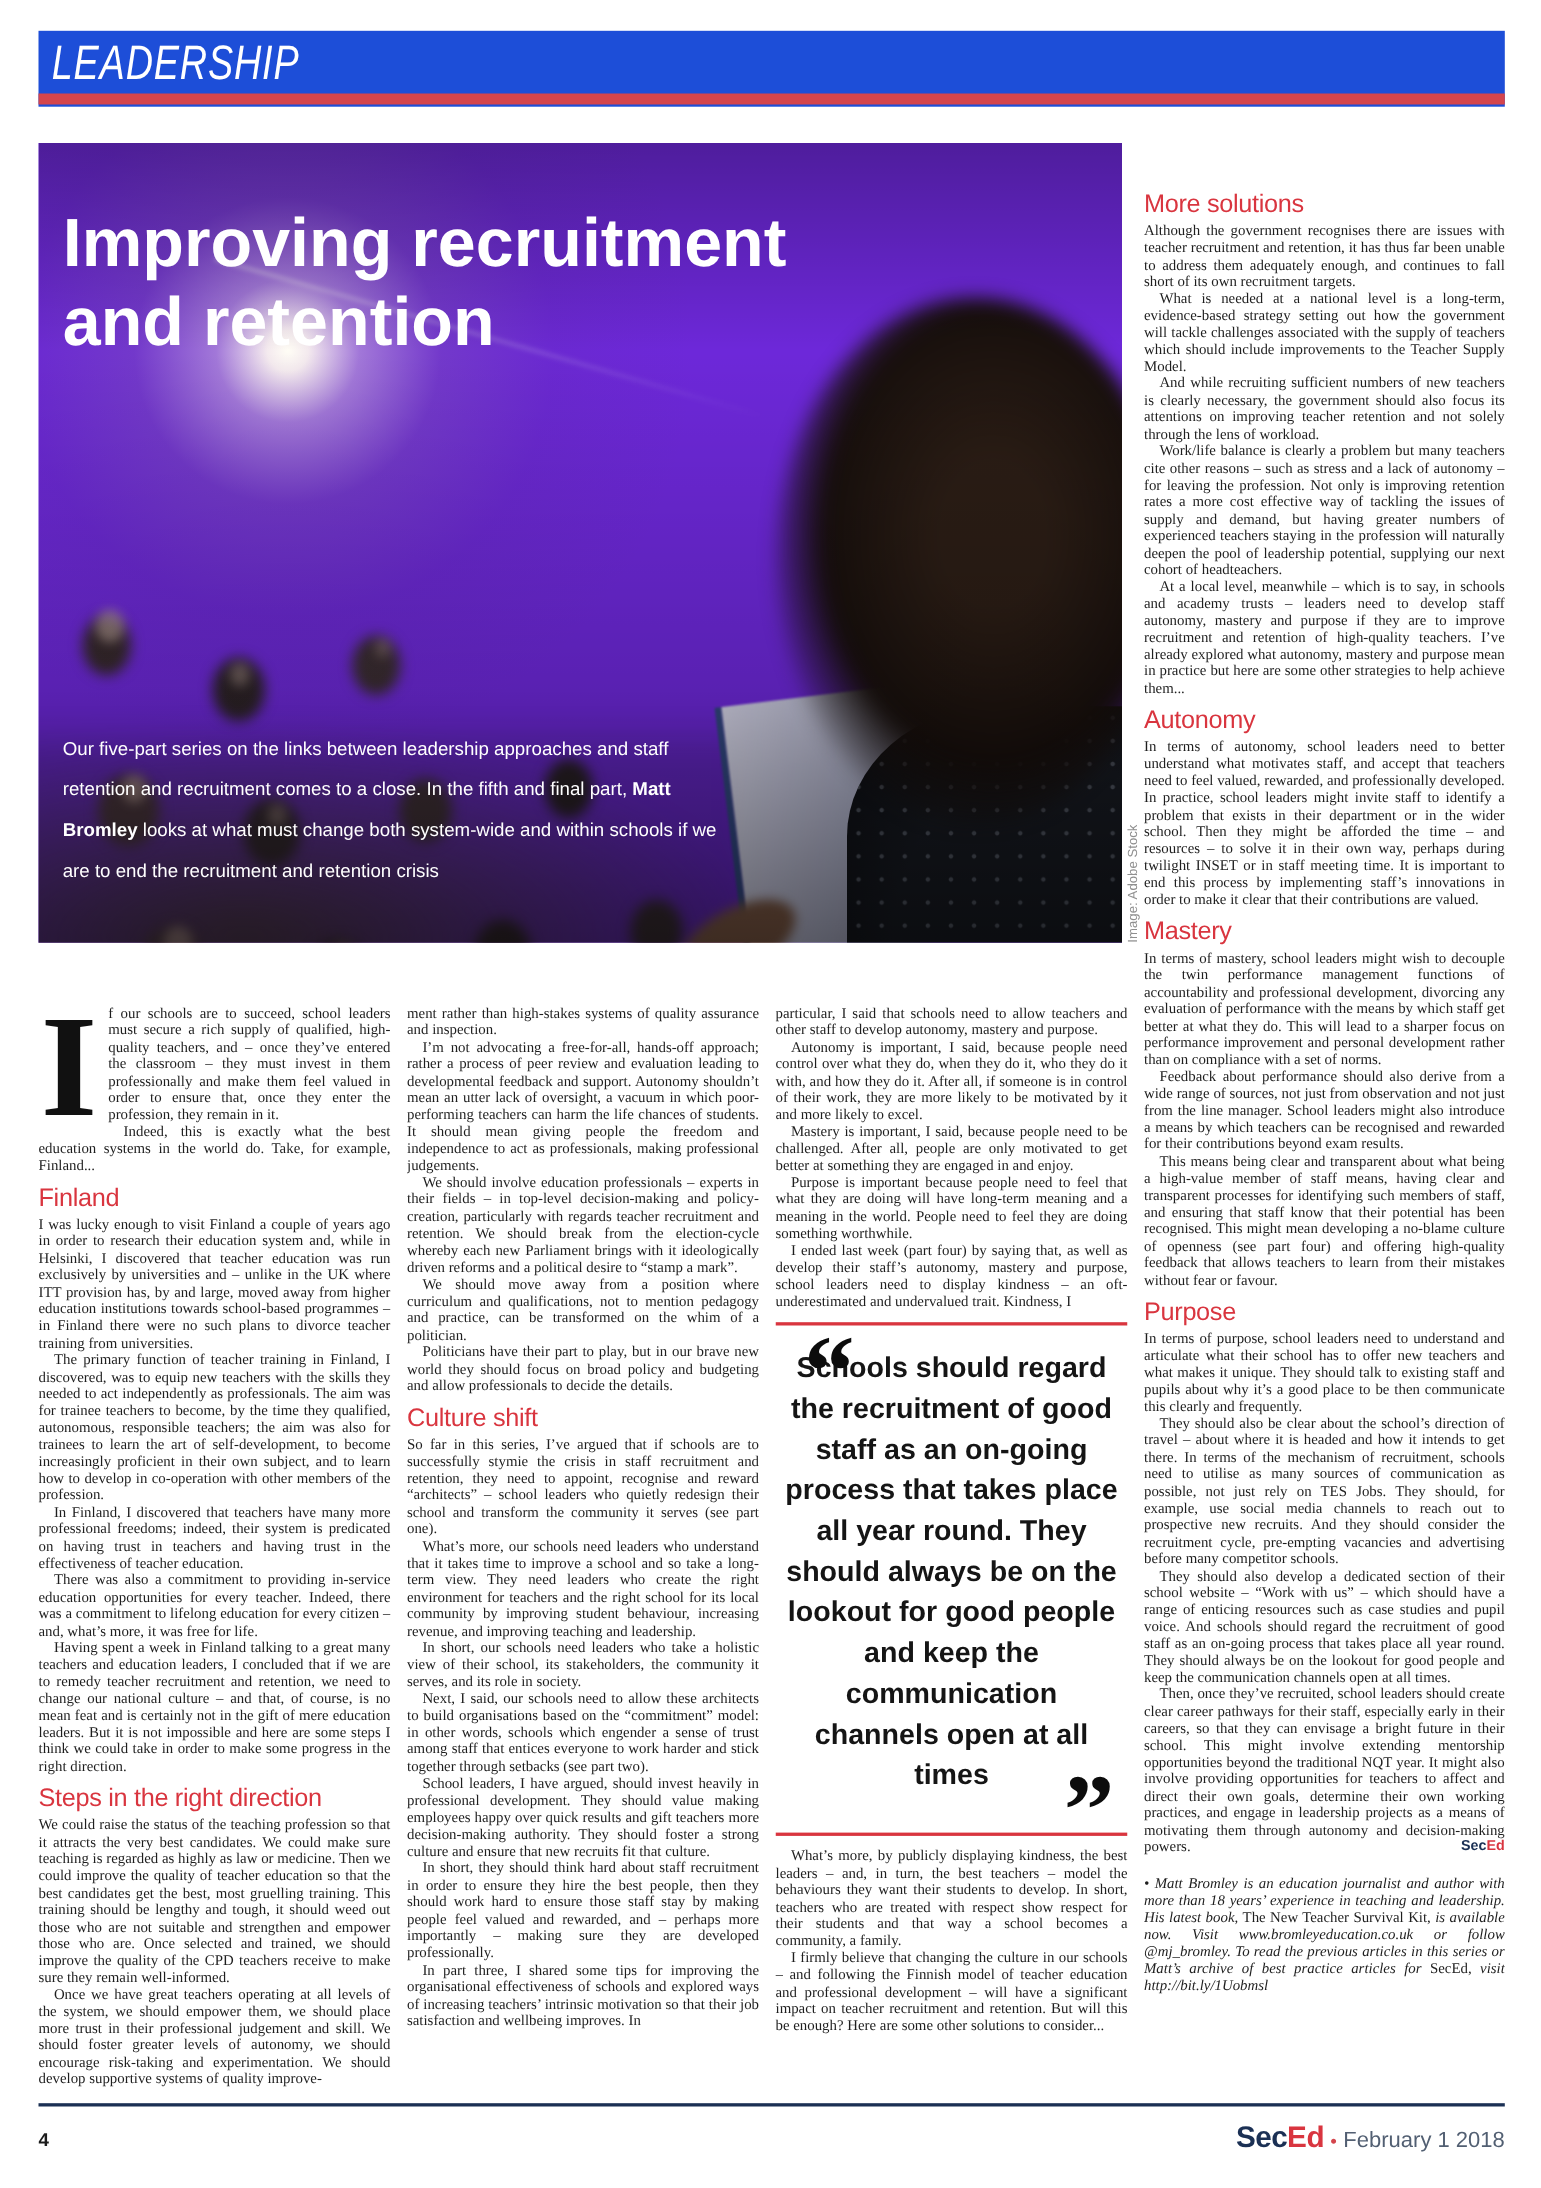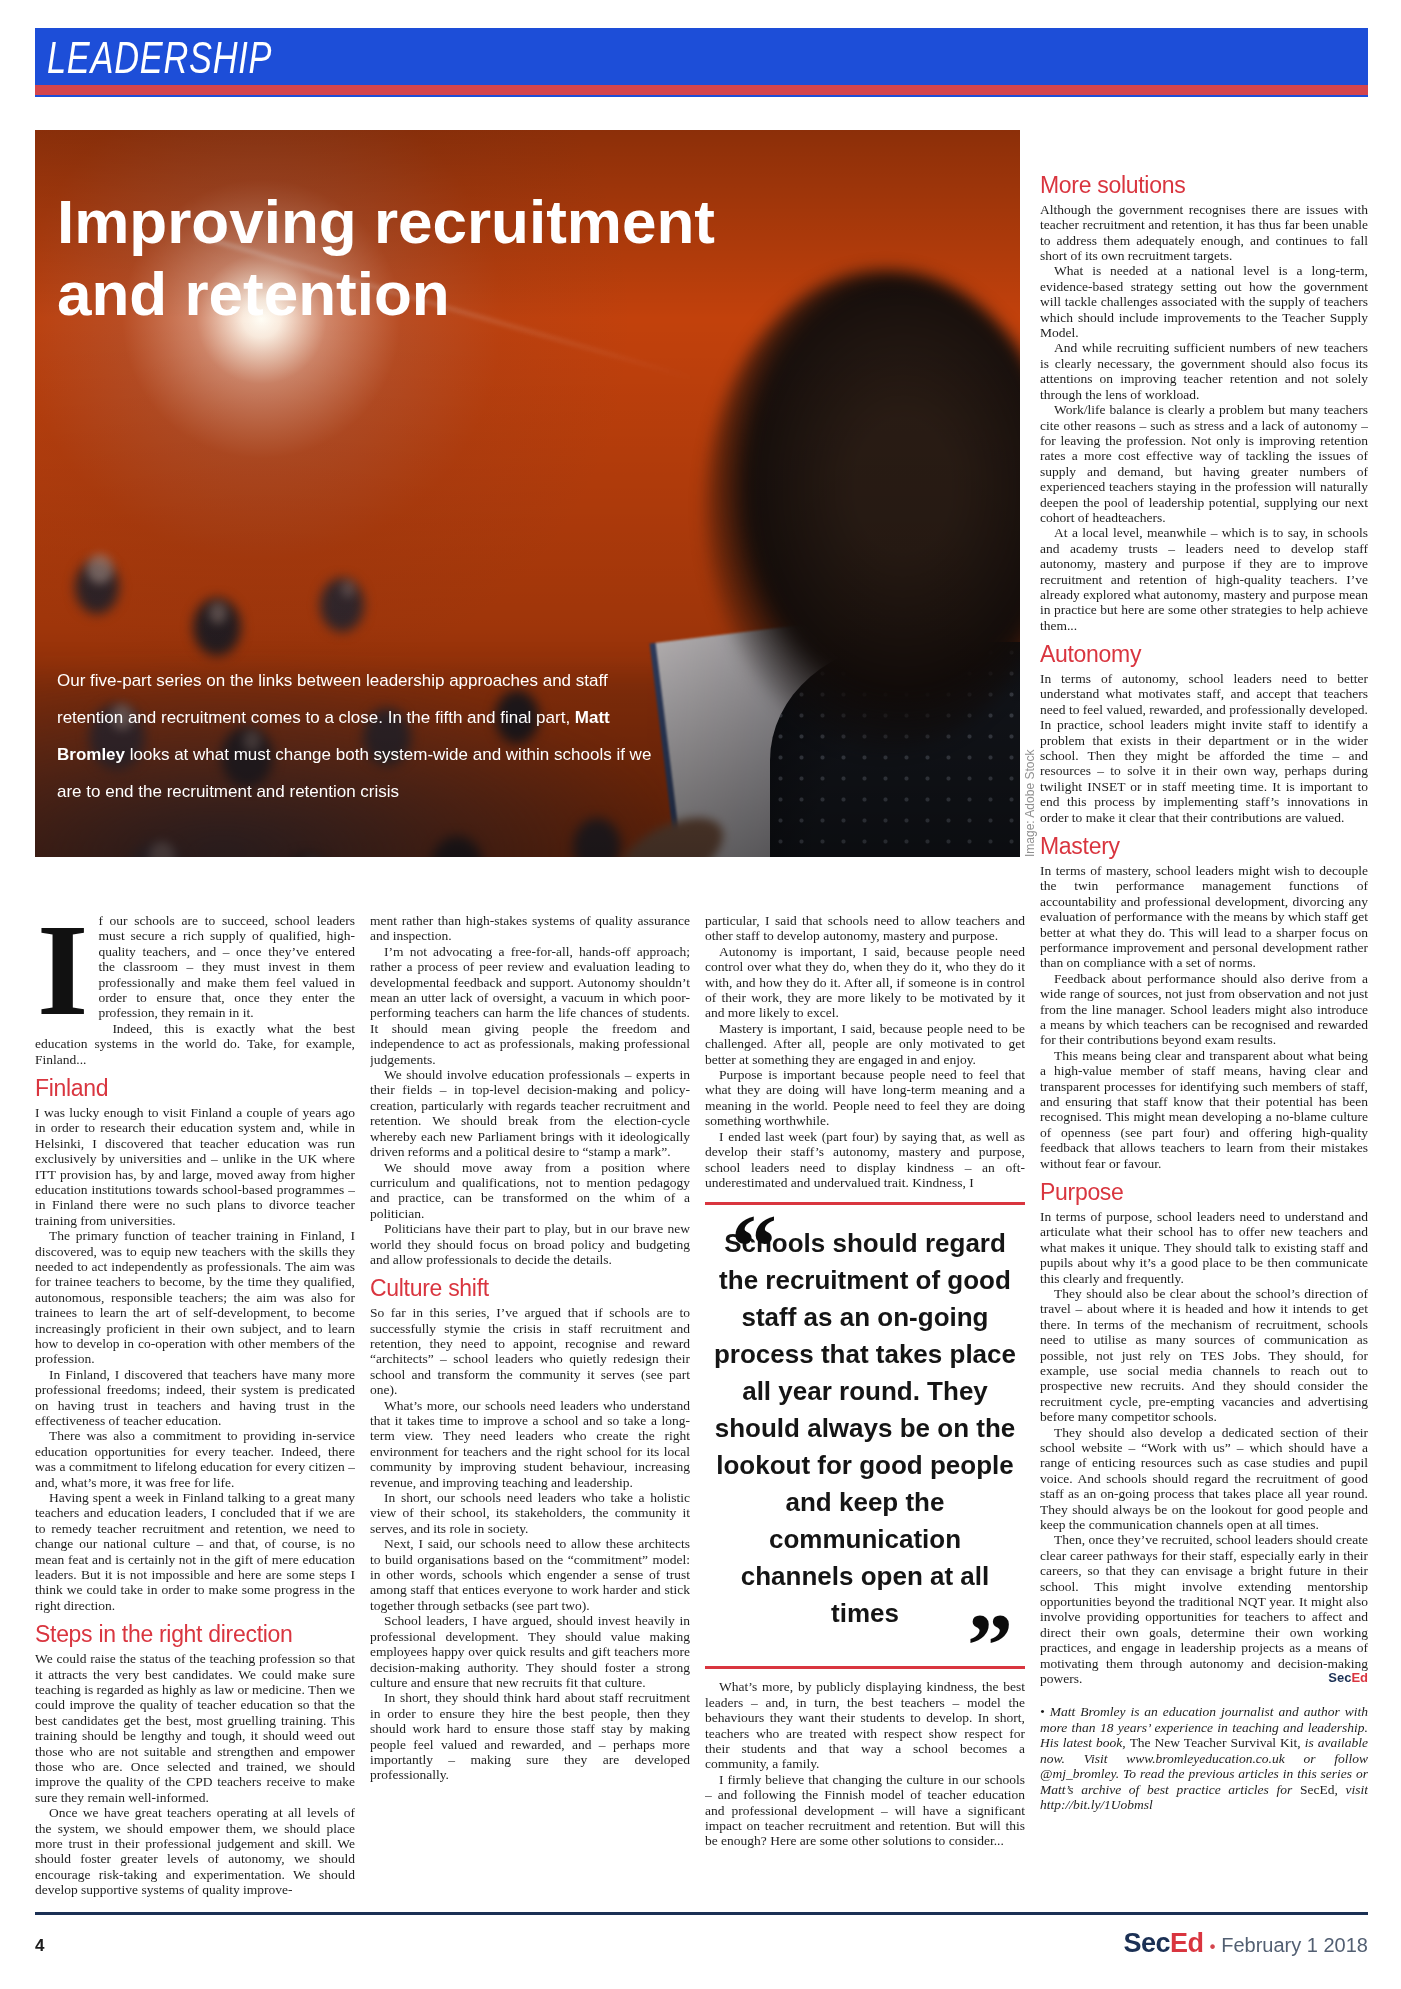--- a/index.html
+++ b/index.html
@@ -7,21 +7,21 @@
         font-family:"Liberation Serif",serif;}
 
   
   .masthead{position:absolute;left:35px;top:28px;width:1333px;height:69px;background:#1d4ed8;font-style:italic;}
   .masthead-text{position:absolute;left:12px;top:5px;color:#fff;
         font-family:"Liberation Sans",sans-serif;font-size:44px;font-weight:400;
         transform:scaleX(.78);transform-origin:left center;letter-spacing:1px;}
   .masthead-accent{position:absolute;left:35px;top:85px;width:1333px;height:10px;background:#d4454d;}
 
   
-  .hero{position:absolute;left:35px;top:130px;width:985px;height:727px;background:#c2410c;overflow:hidden;}
+  .hero{position:absolute;left:35px;top:130px;width:985px;height:727px;background:#6d28d9;overflow:hidden;}
   .hero *{pointer-events:none;}
   .crowdmass{position:absolute;left:-30px;top:540px;width:680px;height:330px;
         background:radial-gradient(ellipse at 32% 55%,rgba(70,54,60,.95),rgba(22,17,19,.15) 72%);filter:blur(14px);}
   .heads{position:absolute;left:40px;top:430px;width:44px;height:54px;border-radius:50%;
         background:#36282c;filter:blur(6px);
         box-shadow:120px 40px 0 2px #2c2226,245px 18px 0 0 #3a2c31,20px 150px 0 6px #443238,
         150px 170px 0 4px #30262b,290px 150px 0 2px #3c2e33,420px 130px 0 0 #271f23,
         60px 290px 0 8px #4a383f,210px 300px 0 6px #382b30,360px 280px 0 4px #2e2428,
         500px 260px 0 2px #352a2f,120px 420px 0 10px #503c44,300px 430px 0 8px #3a2c31,480px 410px 0 6px #2f2529;}
   .glints{position:absolute;left:52px;top:424px;width:26px;height:30px;border-radius:50%;
@@ -154,20 +154,21 @@
     <p class="ind">We should involve education professionals – experts in their fields – in top-level decision-making and policy-creation, particularly with regards teacher recruitment and retention. We should break from the election-cycle whereby each new Parliament brings with it ideologically driven reforms and a political desire to “stamp a mark”.</p>
     <p class="ind">We should move away from a position where curriculum and qualifications, not to mention pedagogy and practice, can be transformed on the whim of a politician.</p>
     <p class="ind">Politicians have their part to play, but in our brave new world they should focus on broad policy and budgeting and allow professionals to decide the details.</p>
     <h3 class="red">Culture shift</h3>
     <p>So far in this series, I’ve argued that if schools are to successfully stymie the crisis in staff recruitment and retention, they need to appoint, recognise and reward “architects” – school leaders who quietly redesign their school and transform the community it serves (see part one).</p>
     <p class="ind">What’s more, our schools need leaders who understand that it takes time to improve a school and so take a long-term view. They need leaders who create the right environment for teachers and the right school for its local community by improving student behaviour, increasing revenue, and improving teaching and leadership.</p>
     <p class="ind">In short, our schools need leaders who take a holistic view of their school, its stakeholders, the community it serves, and its role in society.</p>
     <p class="ind">Next, I said, our schools need to allow these architects to build organisations based on the “commitment” model: in other words, schools which engender a sense of trust among staff that entices everyone to work harder and stick together through setbacks (see part two).</p>
     <p class="ind">School leaders, I have argued, should invest heavily in professional development. They should value making employees happy over quick results and gift teachers more decision-making authority. They should foster a strong culture and ensure that new recruits fit that culture.</p>
     <p class="ind">In short, they should think hard about staff recruitment in order to ensure they hire the best people, then they should work hard to ensure those staff stay by making people feel valued and rewarded, and – perhaps more importantly – making sure they are developed professionally.</p>
+    <p class="ind">In part three, I shared some tips for improving the organisational effectiveness of schools and explored ways of increasing teachers’ intrinsic motivation so that their job satisfaction and wellbeing improves. In</p>
   </div>
 
   <div class="col col3">
     <p>particular, I said that schools need to allow teachers and other staff to develop autonomy, mastery and purpose.</p>
     <p class="ind">Autonomy is important, I said, because people need control over what they do, when they do it, who they do it with, and how they do it. After all, if someone is in control of their work, they are more likely to be motivated by it and more likely to excel.</p>
     <p class="ind">Mastery is important, I said, because people need to be challenged. After all, people are only motivated to get better at something they are engaged in and enjoy.</p>
     <p class="ind">Purpose is important because people need to feel that what they are doing will have long-term meaning and a meaning in the world. People need to feel they are doing something worthwhile.</p>
     <p class="ind">I ended last week (part four) by saying that, as well as develop their staff’s autonomy, mastery and purpose, school leaders need to display kindness – an oft-underestimated and undervalued trait. Kindness, I</p>
     <div class="pullquote">
       <span class="pq-open">“</span>

